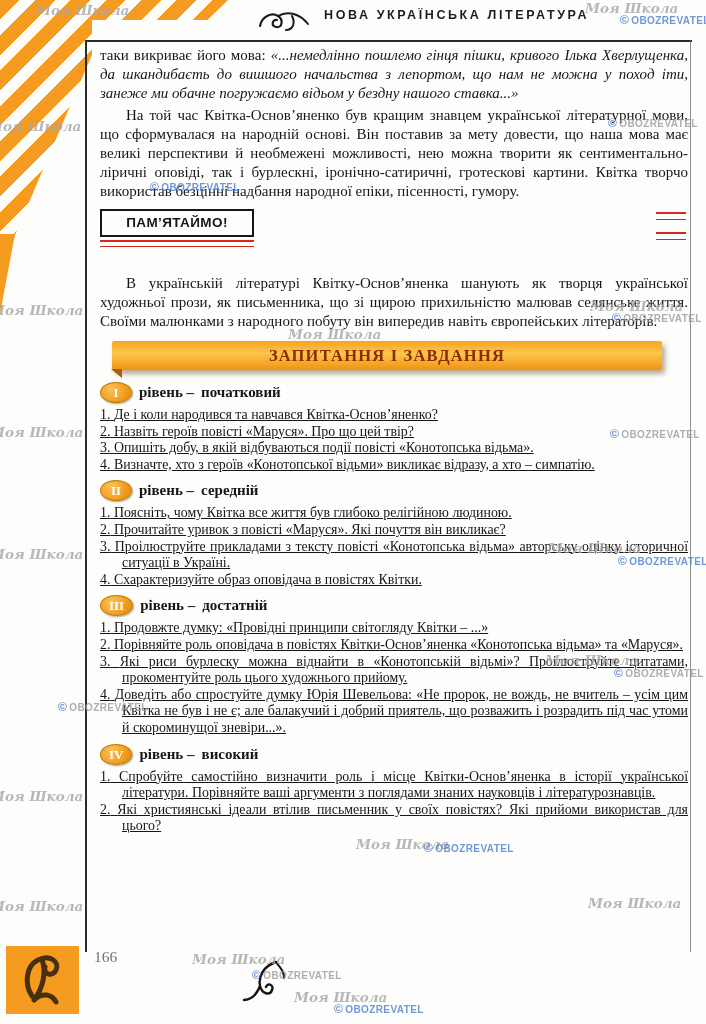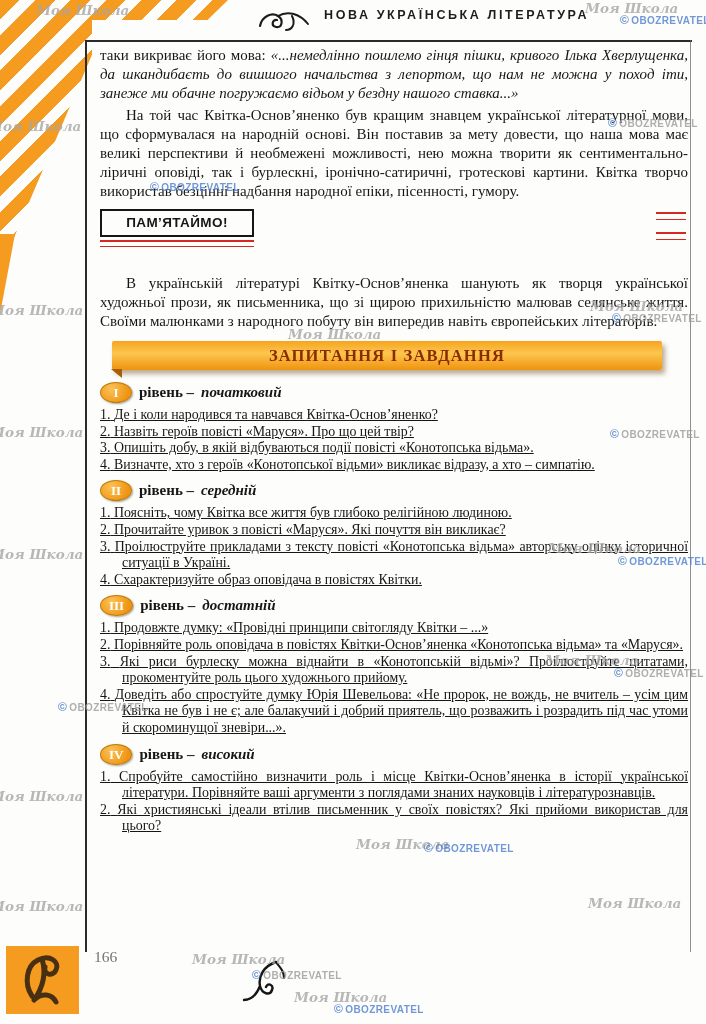--- a/index.html
+++ b/index.html
@@ -55,21 +55,21 @@
   
   .level-head{margin:7px 0 4px 0; display:flex; align-items:center; gap:7px; font-size:15px;}
   .badge{
     display:inline-flex; align-items:center; justify-content:center;
     min-width:14px; padding:0 8px; height:19px; border-radius:50%;
     background:radial-gradient(circle at 35% 30%,#fbc257,#ef9310 75%);
     border:1px solid #c07a06; color:#fff; font-weight:bold; font-size:13px;
     box-shadow:1px 1px 2px rgba(0,0,0,.35);
   }
   .lw{font-weight:bold;}
-  .ln{font-weight:bold; font-style:italic;}
+  .ln{font-weight:bold; }
   .qlist{list-style:none; margin:0 0 3px 0; padding:0; font-size:13.9px; line-height:16.6px;}
   .qlist li{padding-left:22px; text-indent:-22px; text-align:justify; margin:0;text-decoration:underline;}
   .qn{display:inline;}
   
   .corner-square{position:absolute; left:6px; top:946px; width:73px; height:68px; background:#f59b20; z-index:4;
     display:flex; align-items:center; justify-content:center;}
   .page-num{position:absolute; left:94px; top:948px; font-size:15.5px; color:#737373; z-index:4;}
   .foot-orn{position:absolute; left:240px; top:958px; z-index:4;}
   
   .wm-layer{position:absolute; inset:0; z-index:6; pointer-events:none;}

